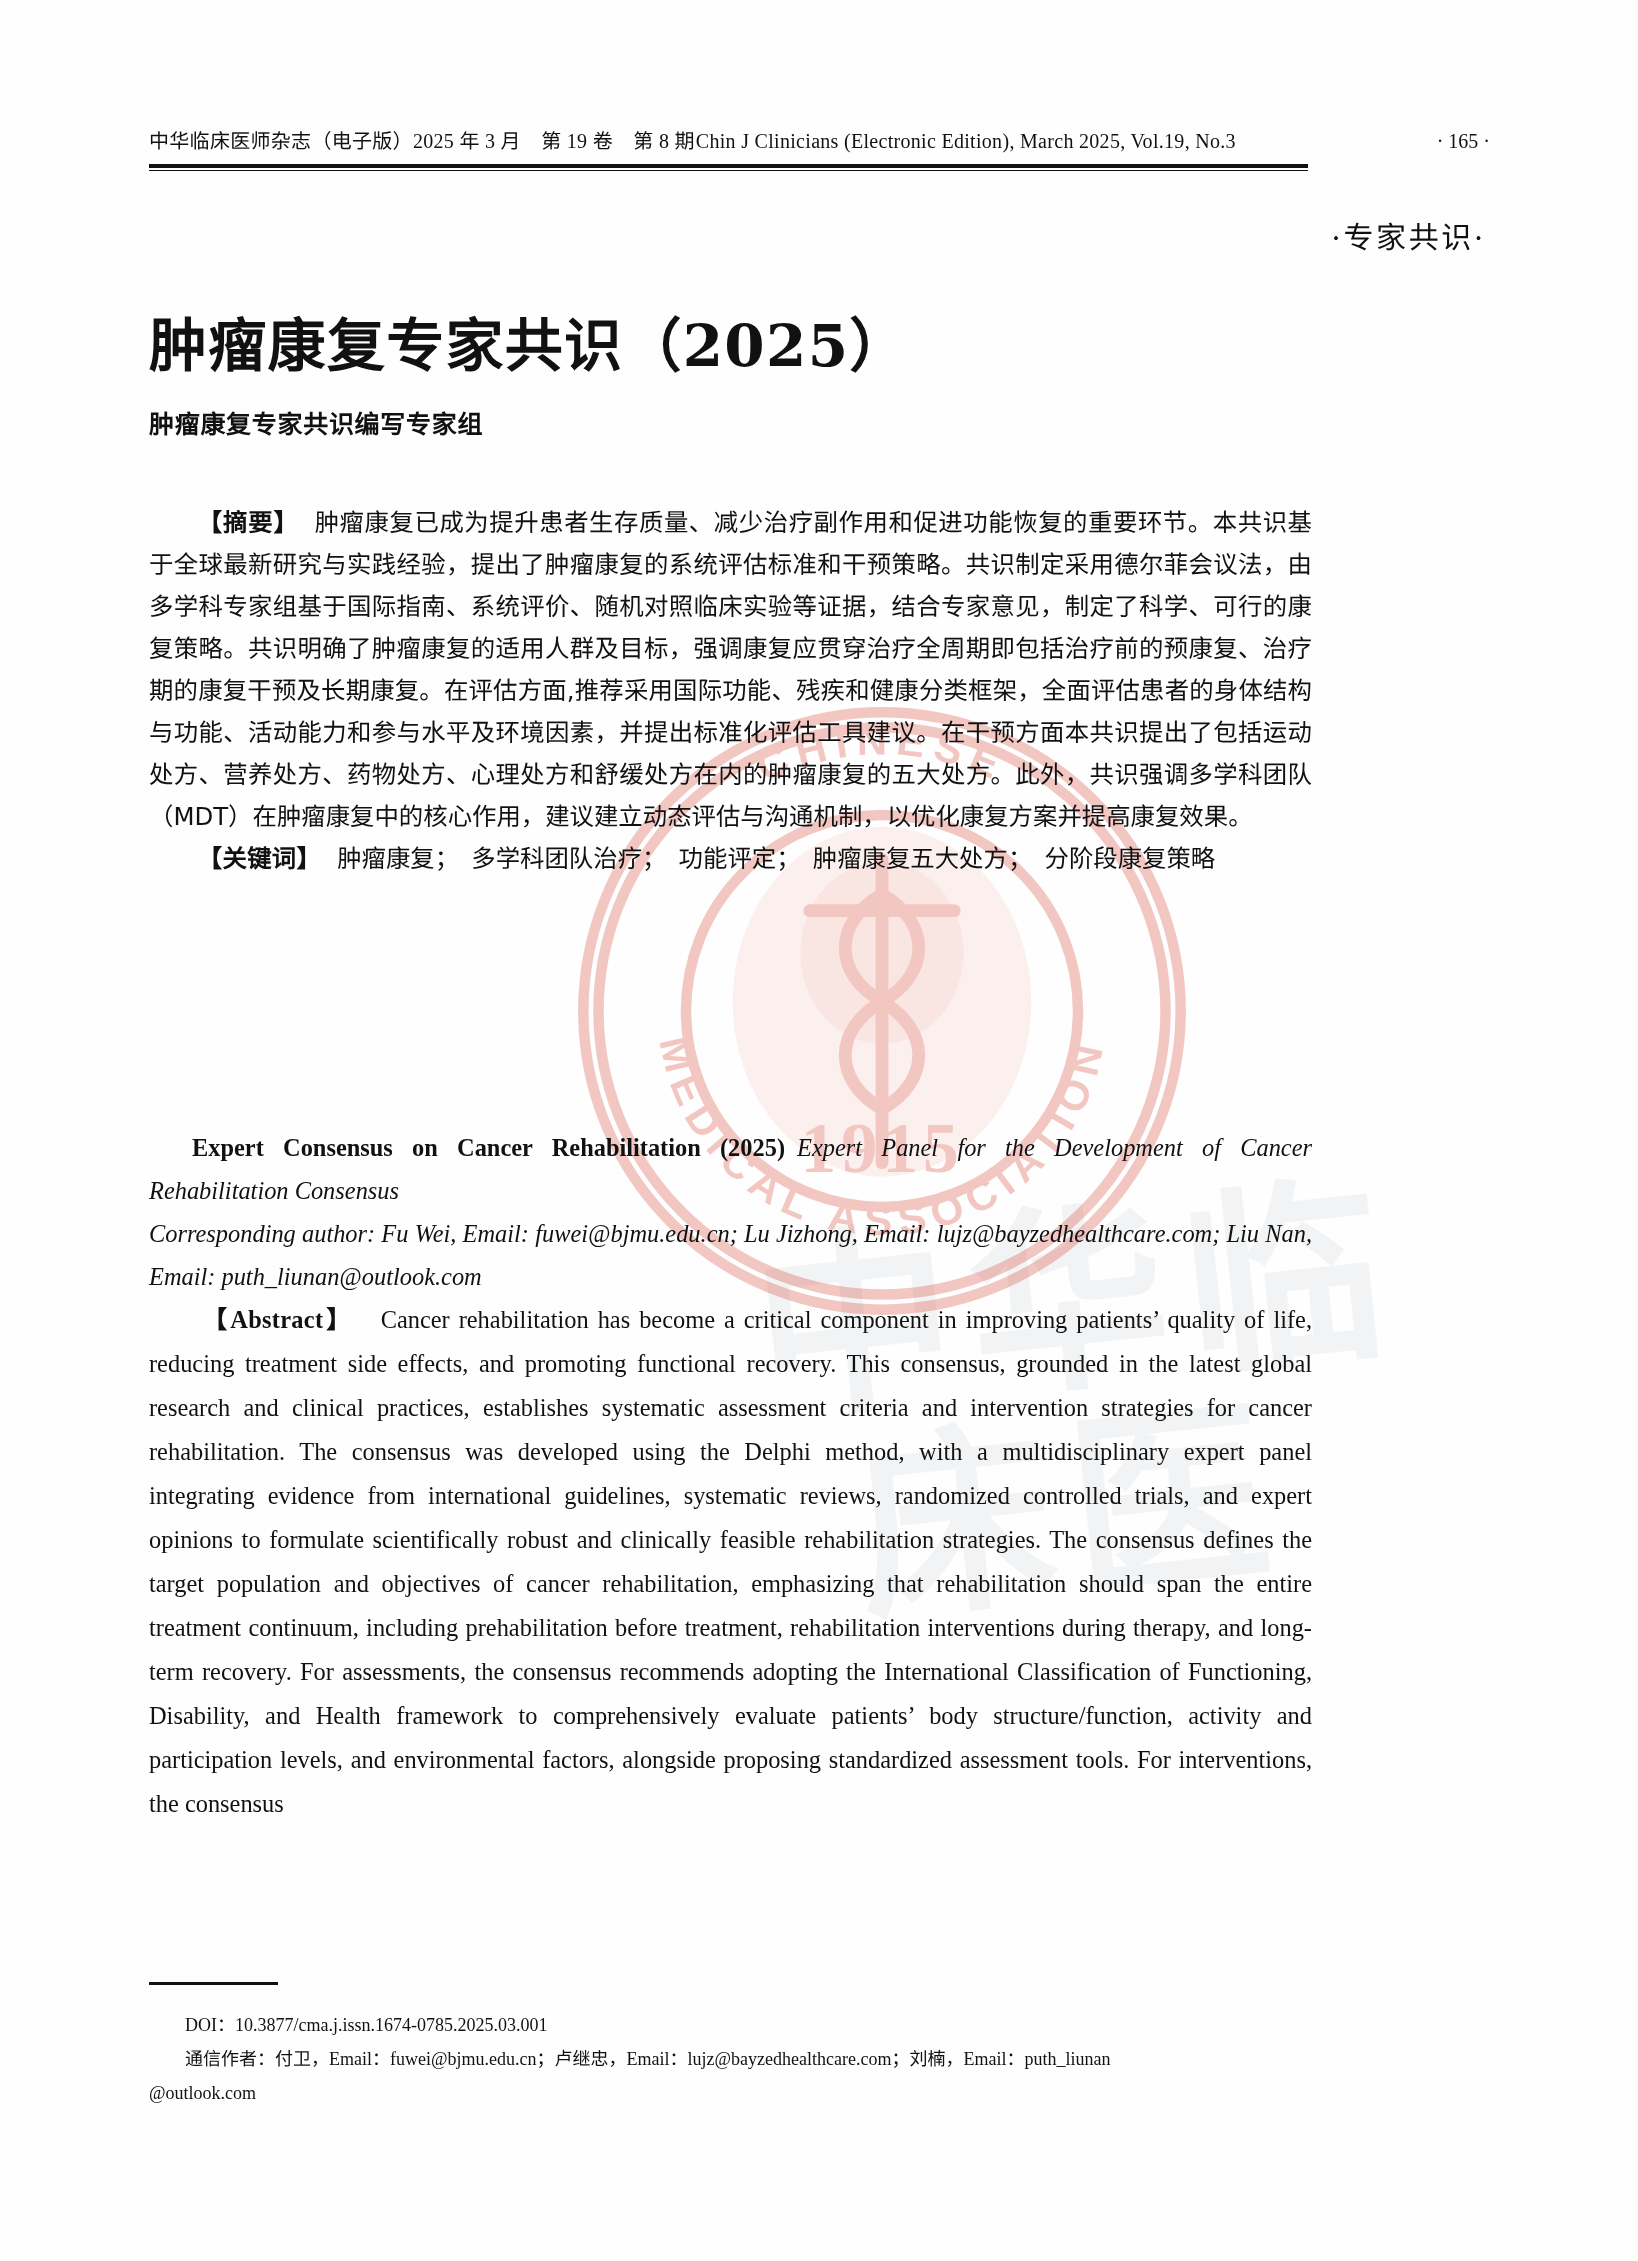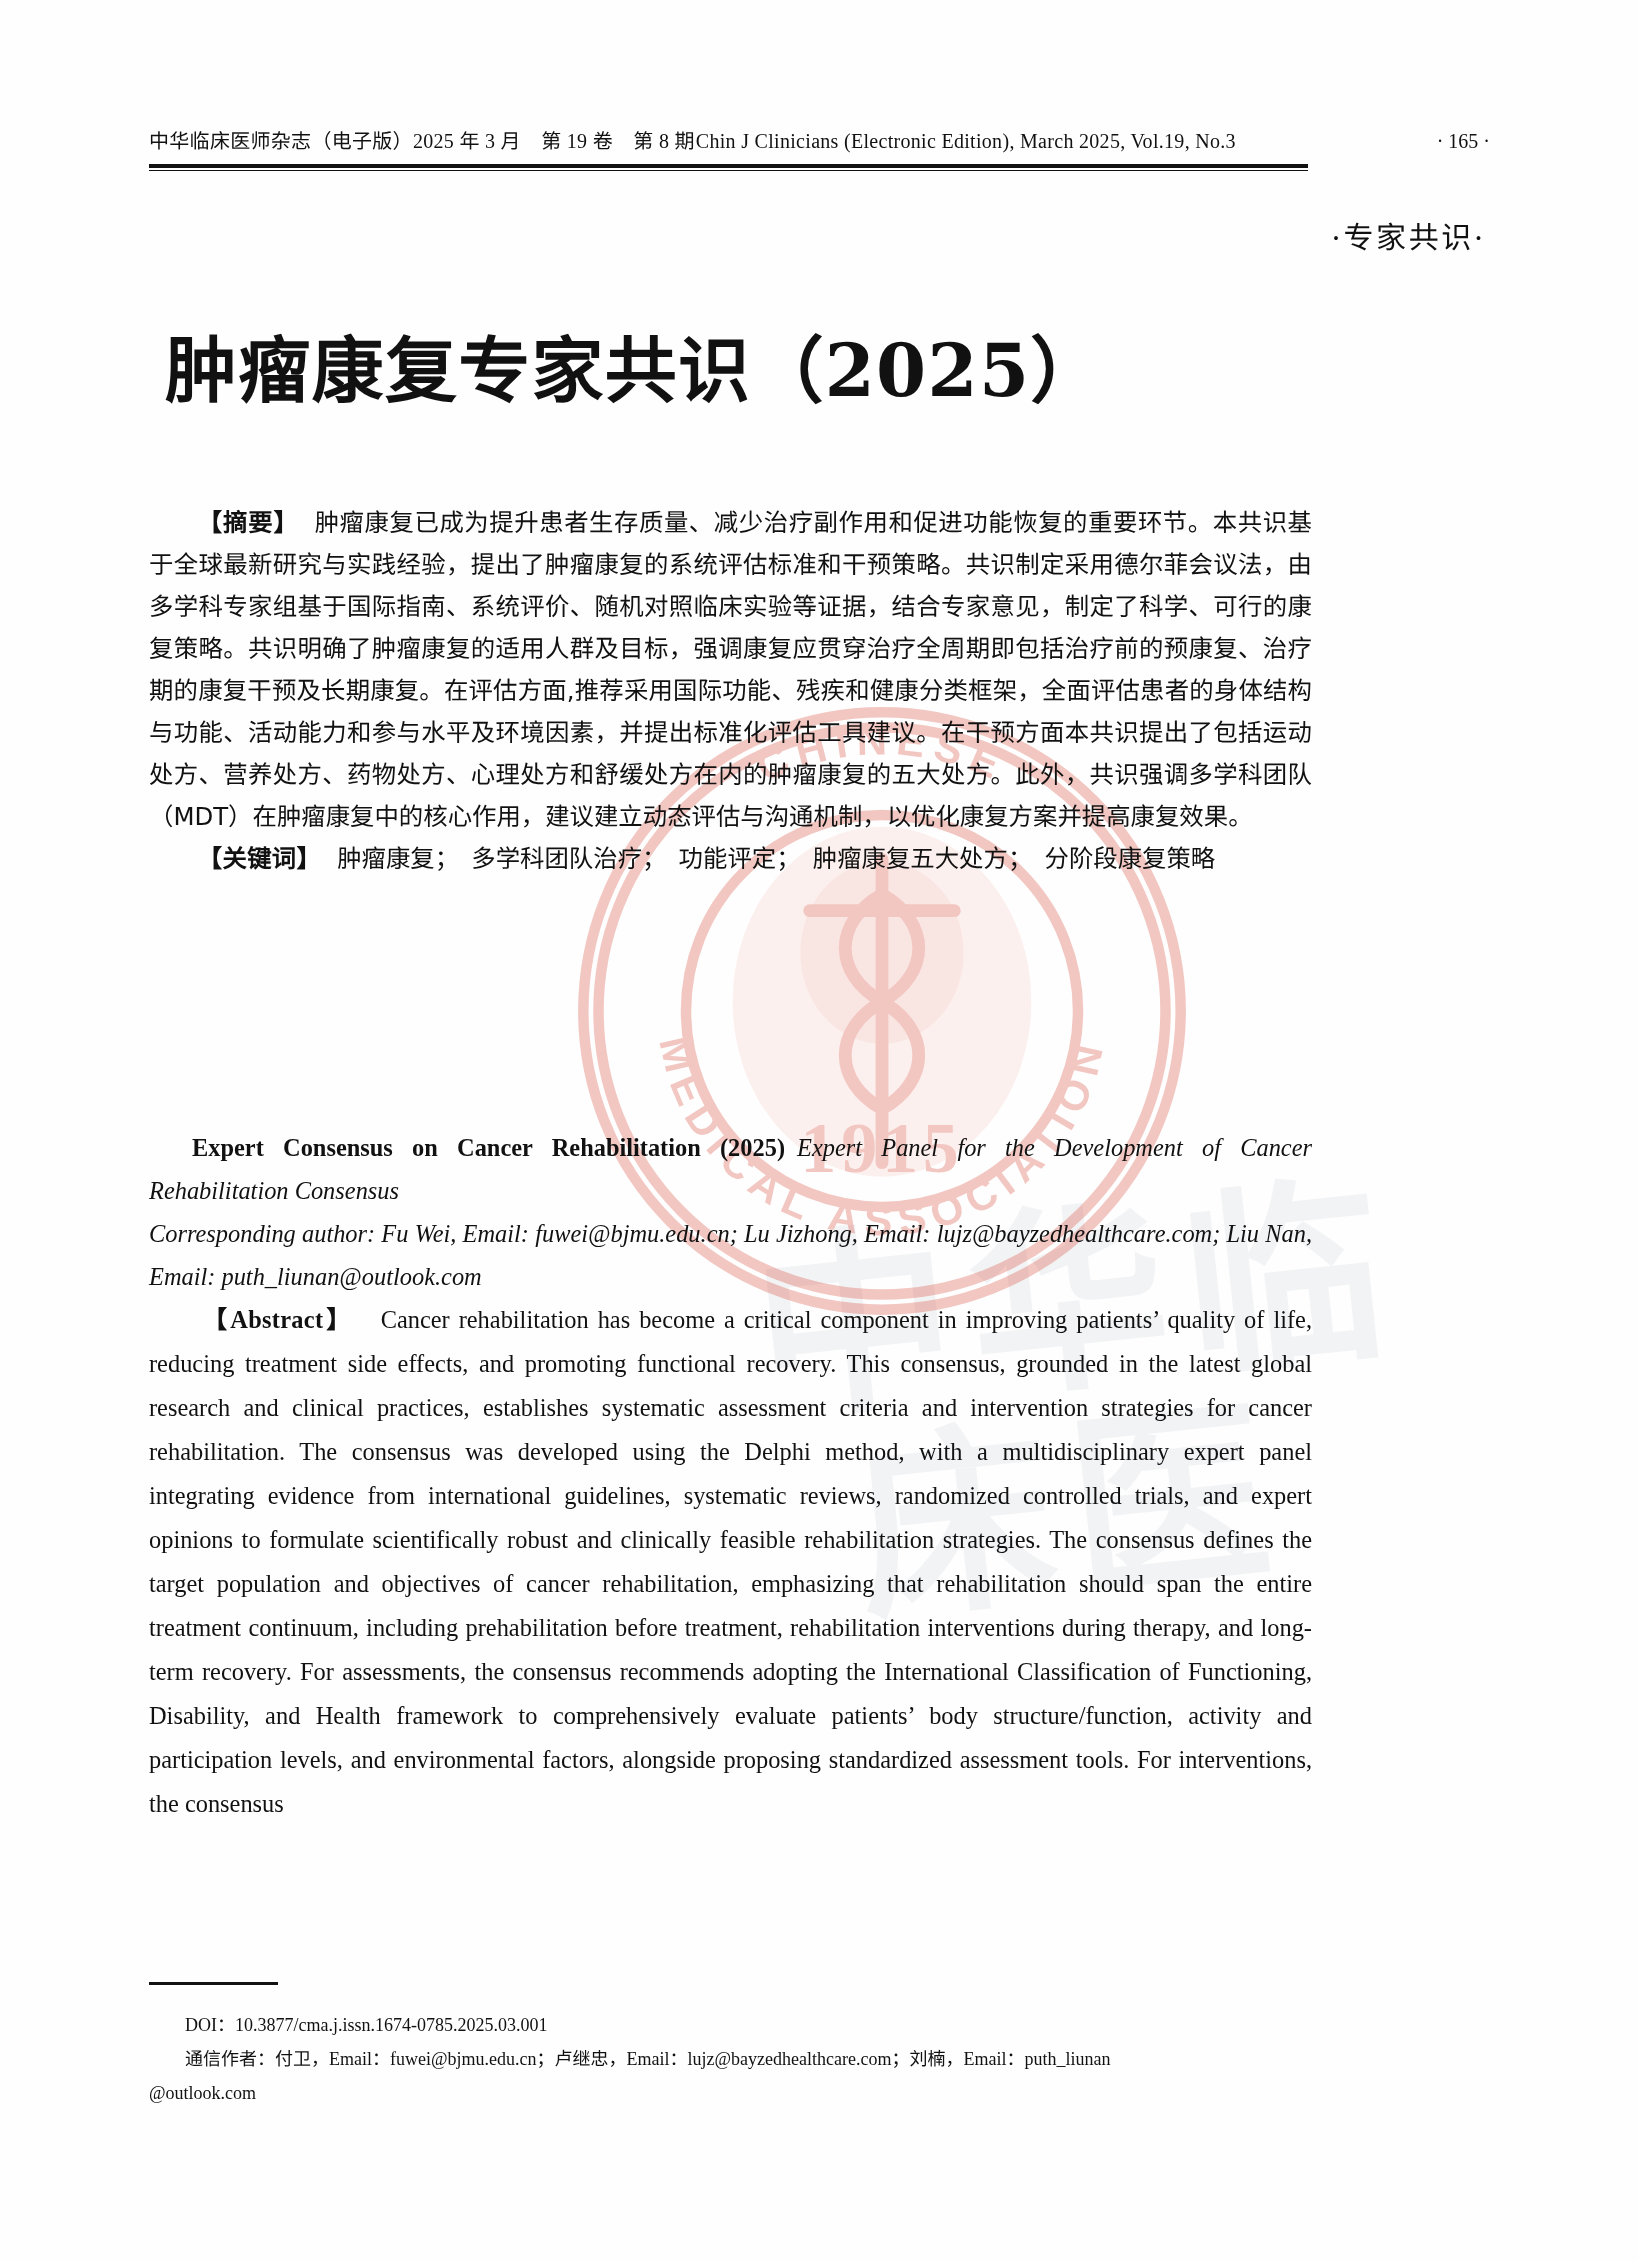--- a/index.html
+++ b/index.html
@@ -114,26 +114,26 @@
 
   
   .title-block {
     position: absolute;
     left: 149px;
     top: 310px;
     width: 1341px;
     z-index: 2;
   }
   .doc-title {
-    font-size: 72px;
+    font-size: 58px;
     font-weight: 700;
     letter-spacing: 1.3px;
     line-height: 1.25;
     font-family: "DejaVu Serif", "Liberation Serif", serif;
-    margin: 16px;
+    margin: 0;
   }
   .doc-author-group {
     margin-top: 21px;
     font-size: 25px;
     font-weight: 700;
     letter-spacing: 0.7px;
     font-family: "DejaVu Serif", "Liberation Serif", serif;
   }
 
   
@@ -279,20 +279,21 @@
     </div>
     <div class="rh-page">· 165 ·</div>
   </div>
   <div class="head-rule"></div>
   <div class="head-rule-inner"></div>
 
   <div class="category">·专家共识·</div>
 
   <div class="title-block">
     <h1 class="doc-title">肿瘤康复专家共识（2025）</h1>
+    <div class="doc-author-group">肿瘤康复专家共识编写专家组</div>
   </div>
 
   <div class="cn-body">
     <p class="cn-para"><span class="lbl lbl-gap">【摘要】</span><span>肿瘤康复已成为提升患者生存质量、减少治疗副作用和促进功能恢复的重要环节。本共识基于全球最新研究与实践经验，提出了肿瘤康复的系统评估标准和干预策略。共识制定采用德尔菲会议法，由多学科专家组基于国际指南、系统评价、随机对照临床实验等证据，结合专家意见，制定了科学、可行的康复策略。共识明确了肿瘤康复的适用人群及目标，强调康复应贯穿治疗全周期即包括治疗前的预康复、治疗期的康复干预及长期康复。在评估方面,推荐采用国际功能、残疾和健康分类框架，全面评估患者的身体结构与功能、活动能力和参与水平及环境因素，并提出标准化评估工具建议。在干预方面本共识提出了包括运动处方、营养处方、药物处方、心理处方和舒缓处方在内的肿瘤康复的五大处方。此外，共识强调多学科团队（MDT）在肿瘤康复中的核心作用，建议建立动态评估与沟通机制，以优化康复方案并提高康复效果。</span></p>
 
     <p class="cn-para"><span class="lbl lbl-gap">【关键词】</span><span class="kw-sep">肿瘤康复；</span><span class="kw-sep">多学科团队治疗；</span><span class="kw-sep">功能评定；</span><span class="kw-sep">肿瘤康复五大处方；</span><span>分阶段康复策略</span></p>
   </div>
 
   <div class="en-block">
     <p class="en-title-line"><span class="en-title-main">Expert Consensus on Cancer Rehabilitation (2025)</span><span class="en-title-panel">Expert Panel for the Development of Cancer Rehabilitation Consensus</span></p>

